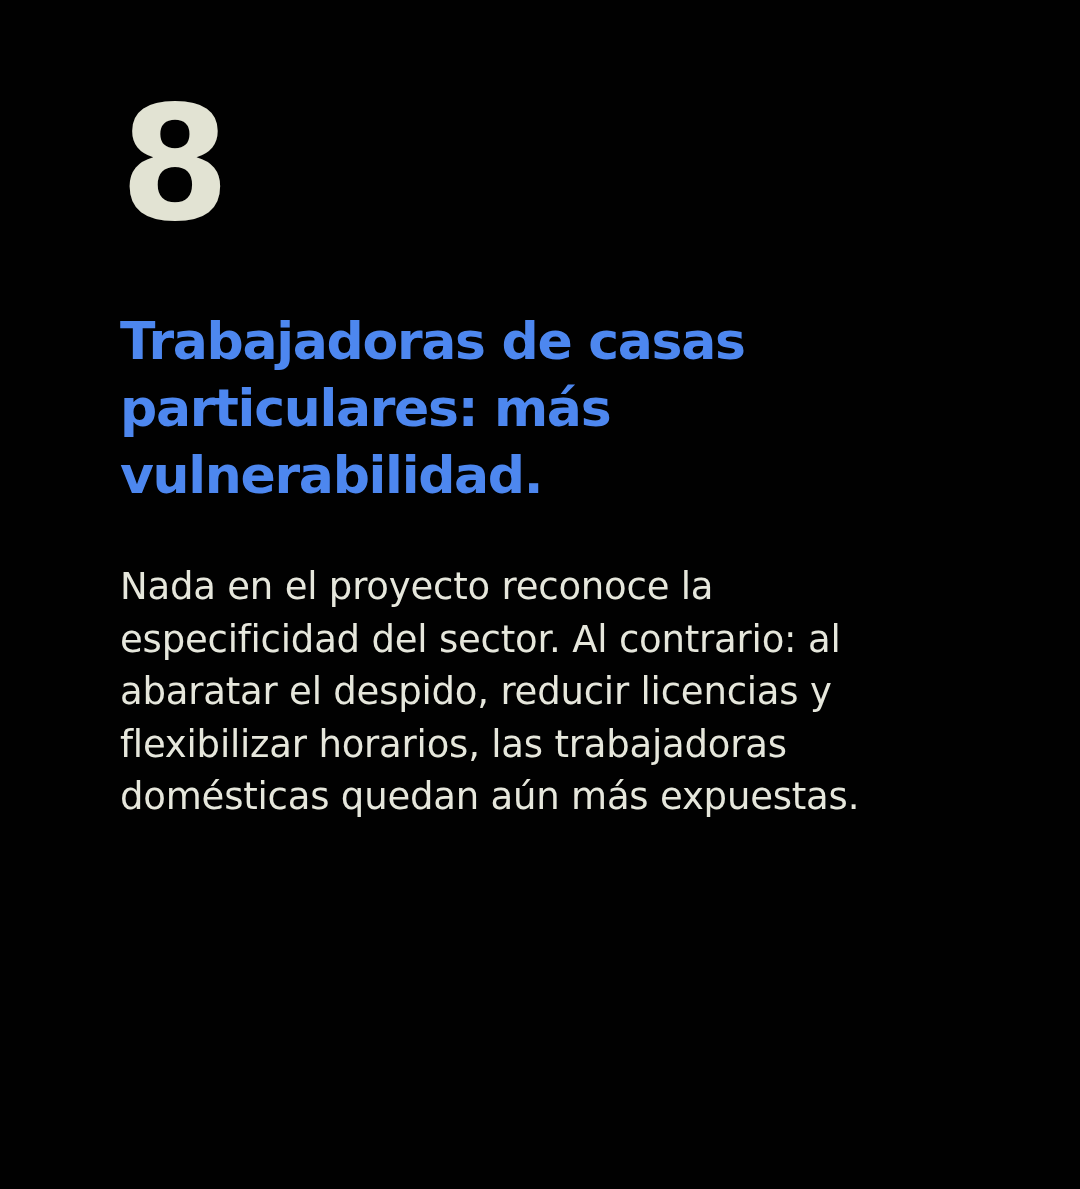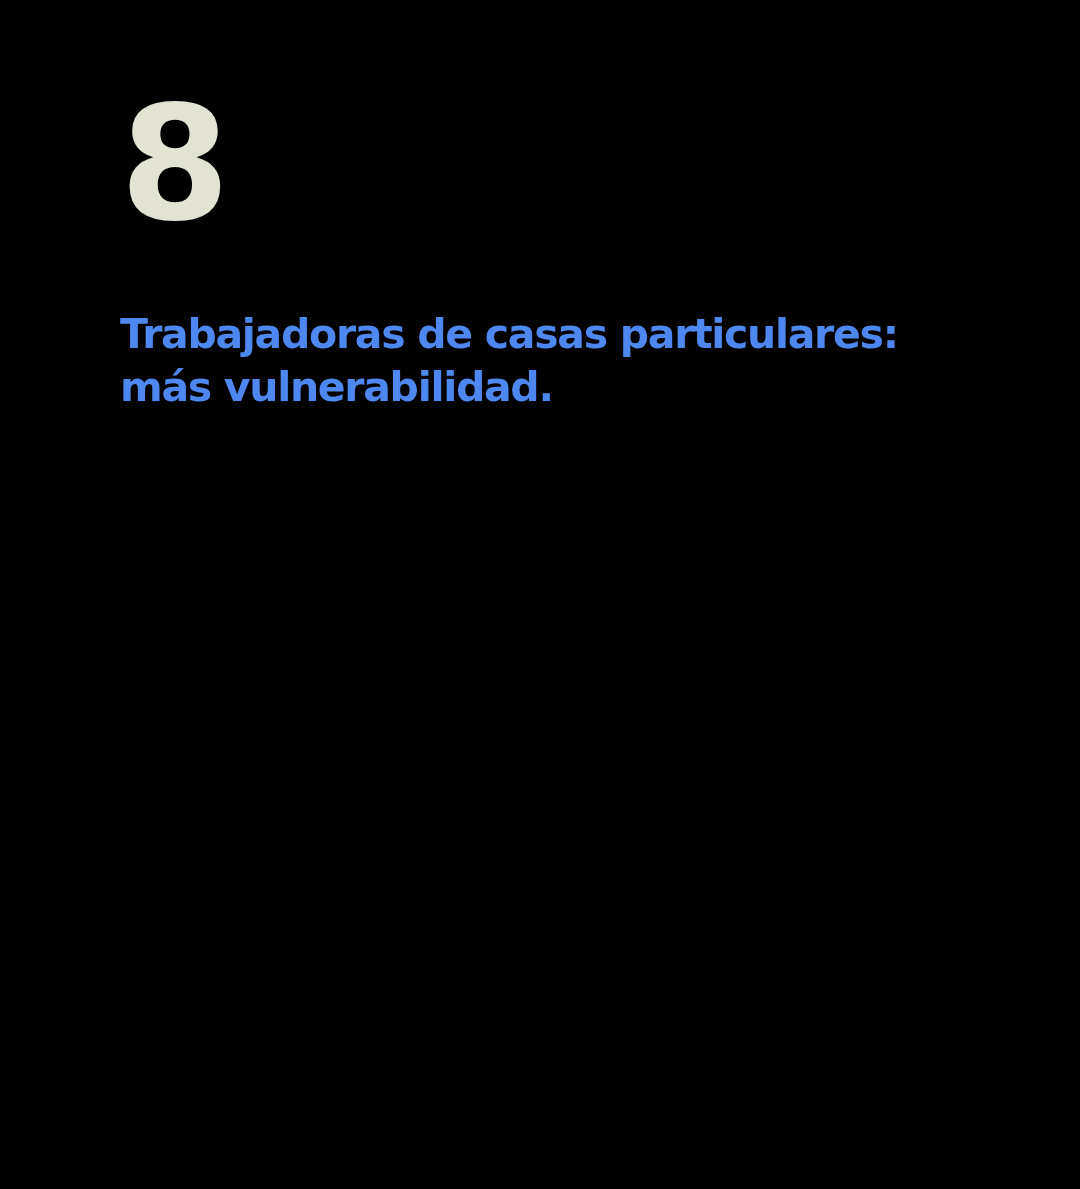--- a/index.html
+++ b/index.html
@@ -34,21 +34,21 @@
     margin: 0;
     padding: 0;
     height: 160px;
   }
 
   .headline {
     margin: 56px 0 0 0;
     padding: 0;
     font-family: "DejaVu Sans", sans-serif;
     font-weight: 700;
-    font-size: 41px;
+    font-size: 52px;
     line-height: 1.29;
     letter-spacing: -1.3px;
     color: #4d87ef;
     max-width: 790px;
   }
 
   .subhead {
     margin: 66px 0 0 0;
     padding: 0;
     font-family: "DejaVu Sans", sans-serif;
@@ -75,13 +75,14 @@
 </style>
 </head>
 <body>
 
 <div class="slide">
   <div class="number">8</div>
 
   <h1 class="headline">Trabajadoras de casas particulares: más vulnerabilidad.</h1>
 
 
+  <p class="body-copy">Nada en el proyecto reconoce la especificidad del sector. Al contrario: al abaratar el despido, reducir licencias y flexibilizar horarios, las trabajadoras domésticas quedan aún más expuestas.</p>
 </div>
 
 </body></html>

